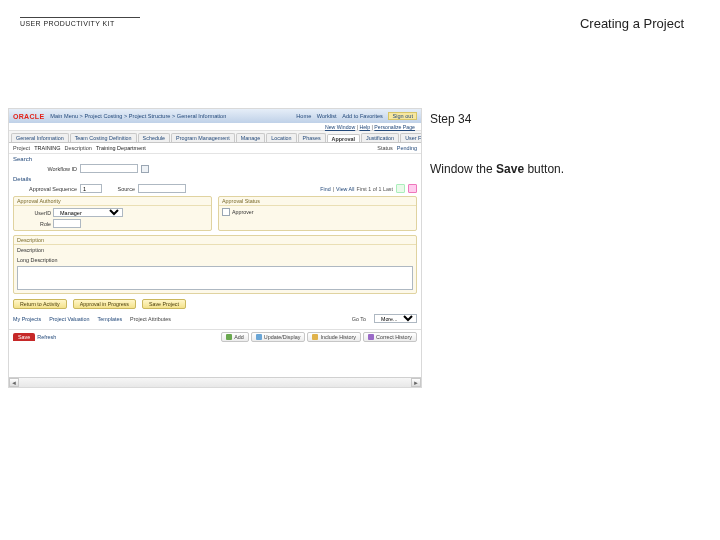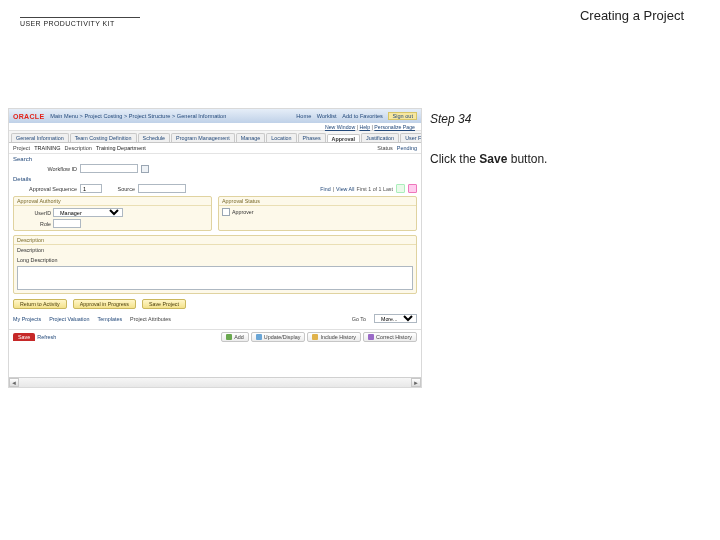--- a/index.html
+++ b/index.html
@@ -6,25 +6,25 @@
   html, body { width: 720px; height: 540px; font-family: Arial, Helvetica, sans-serif; background: #fff; color: #222; }
   body { position: relative; }
 
   
   .hdr { position: absolute; left: 20px; top: 14px; }
   .ora-logo .ora-text { font-weight: 700; letter-spacing: 0.5px; font-size: 16px; color: #e2231a; display: inline-block; }
   .ora-logo .ora-r { font-size: 8px; vertical-align: top; color: #666; }
   .ora-rule { height: 1px; background: #444; margin-top: 3px; width: 120px; }
   .ora-sub  { font-size: 7px; letter-spacing: 0.4px; color: #222; margin-top: 2px; }
 
-  .page-title { position: absolute; top: 8px; right: 36px; font-size: 13px; }
+  .page-title { position: absolute; top: 16px; right: 36px; font-size: 13px; }
 
   
   .instr { position: absolute; left: 430px; top: 110px; width: 260px; font-size: 12px; line-height: 1.5; }
-  .instr .step { margin-bottom: 22px; font-style: italic; }
+  .instr .step { margin-bottom: 32px; }
   .instr b { font-weight: 700; }
 
   
   .shot {
     position: absolute;
     left: 8px; top: 108px;
     width: 414px; height: 280px;
     border: 1px solid #d9d9d9;
     font-size: 6.3px;
     color: #333;
@@ -232,21 +232,21 @@
 
 <div class="hdr">
   <div class="ora-rule"></div>
   <div class="ora-sub">USER PRODUCTIVITY KIT</div>
 </div>
 <div class="page-title">Creating a Project</div>
 
 <div class="instr">
   <div class="step">Step 34</div>
   <div>
-    <span>Click the </span><b>Save</b><span> button.</span>
+    <span>Window the </span><b>Save</b><span> button.</span>
   </div>
 </div>
 
 <div class="shot">
 
   <div class="topbar">
     <span class="emp-logo">ORACLE</span>
     <span class="crumb">
       <span>Main Menu</span>
       <span>&gt;</span>

